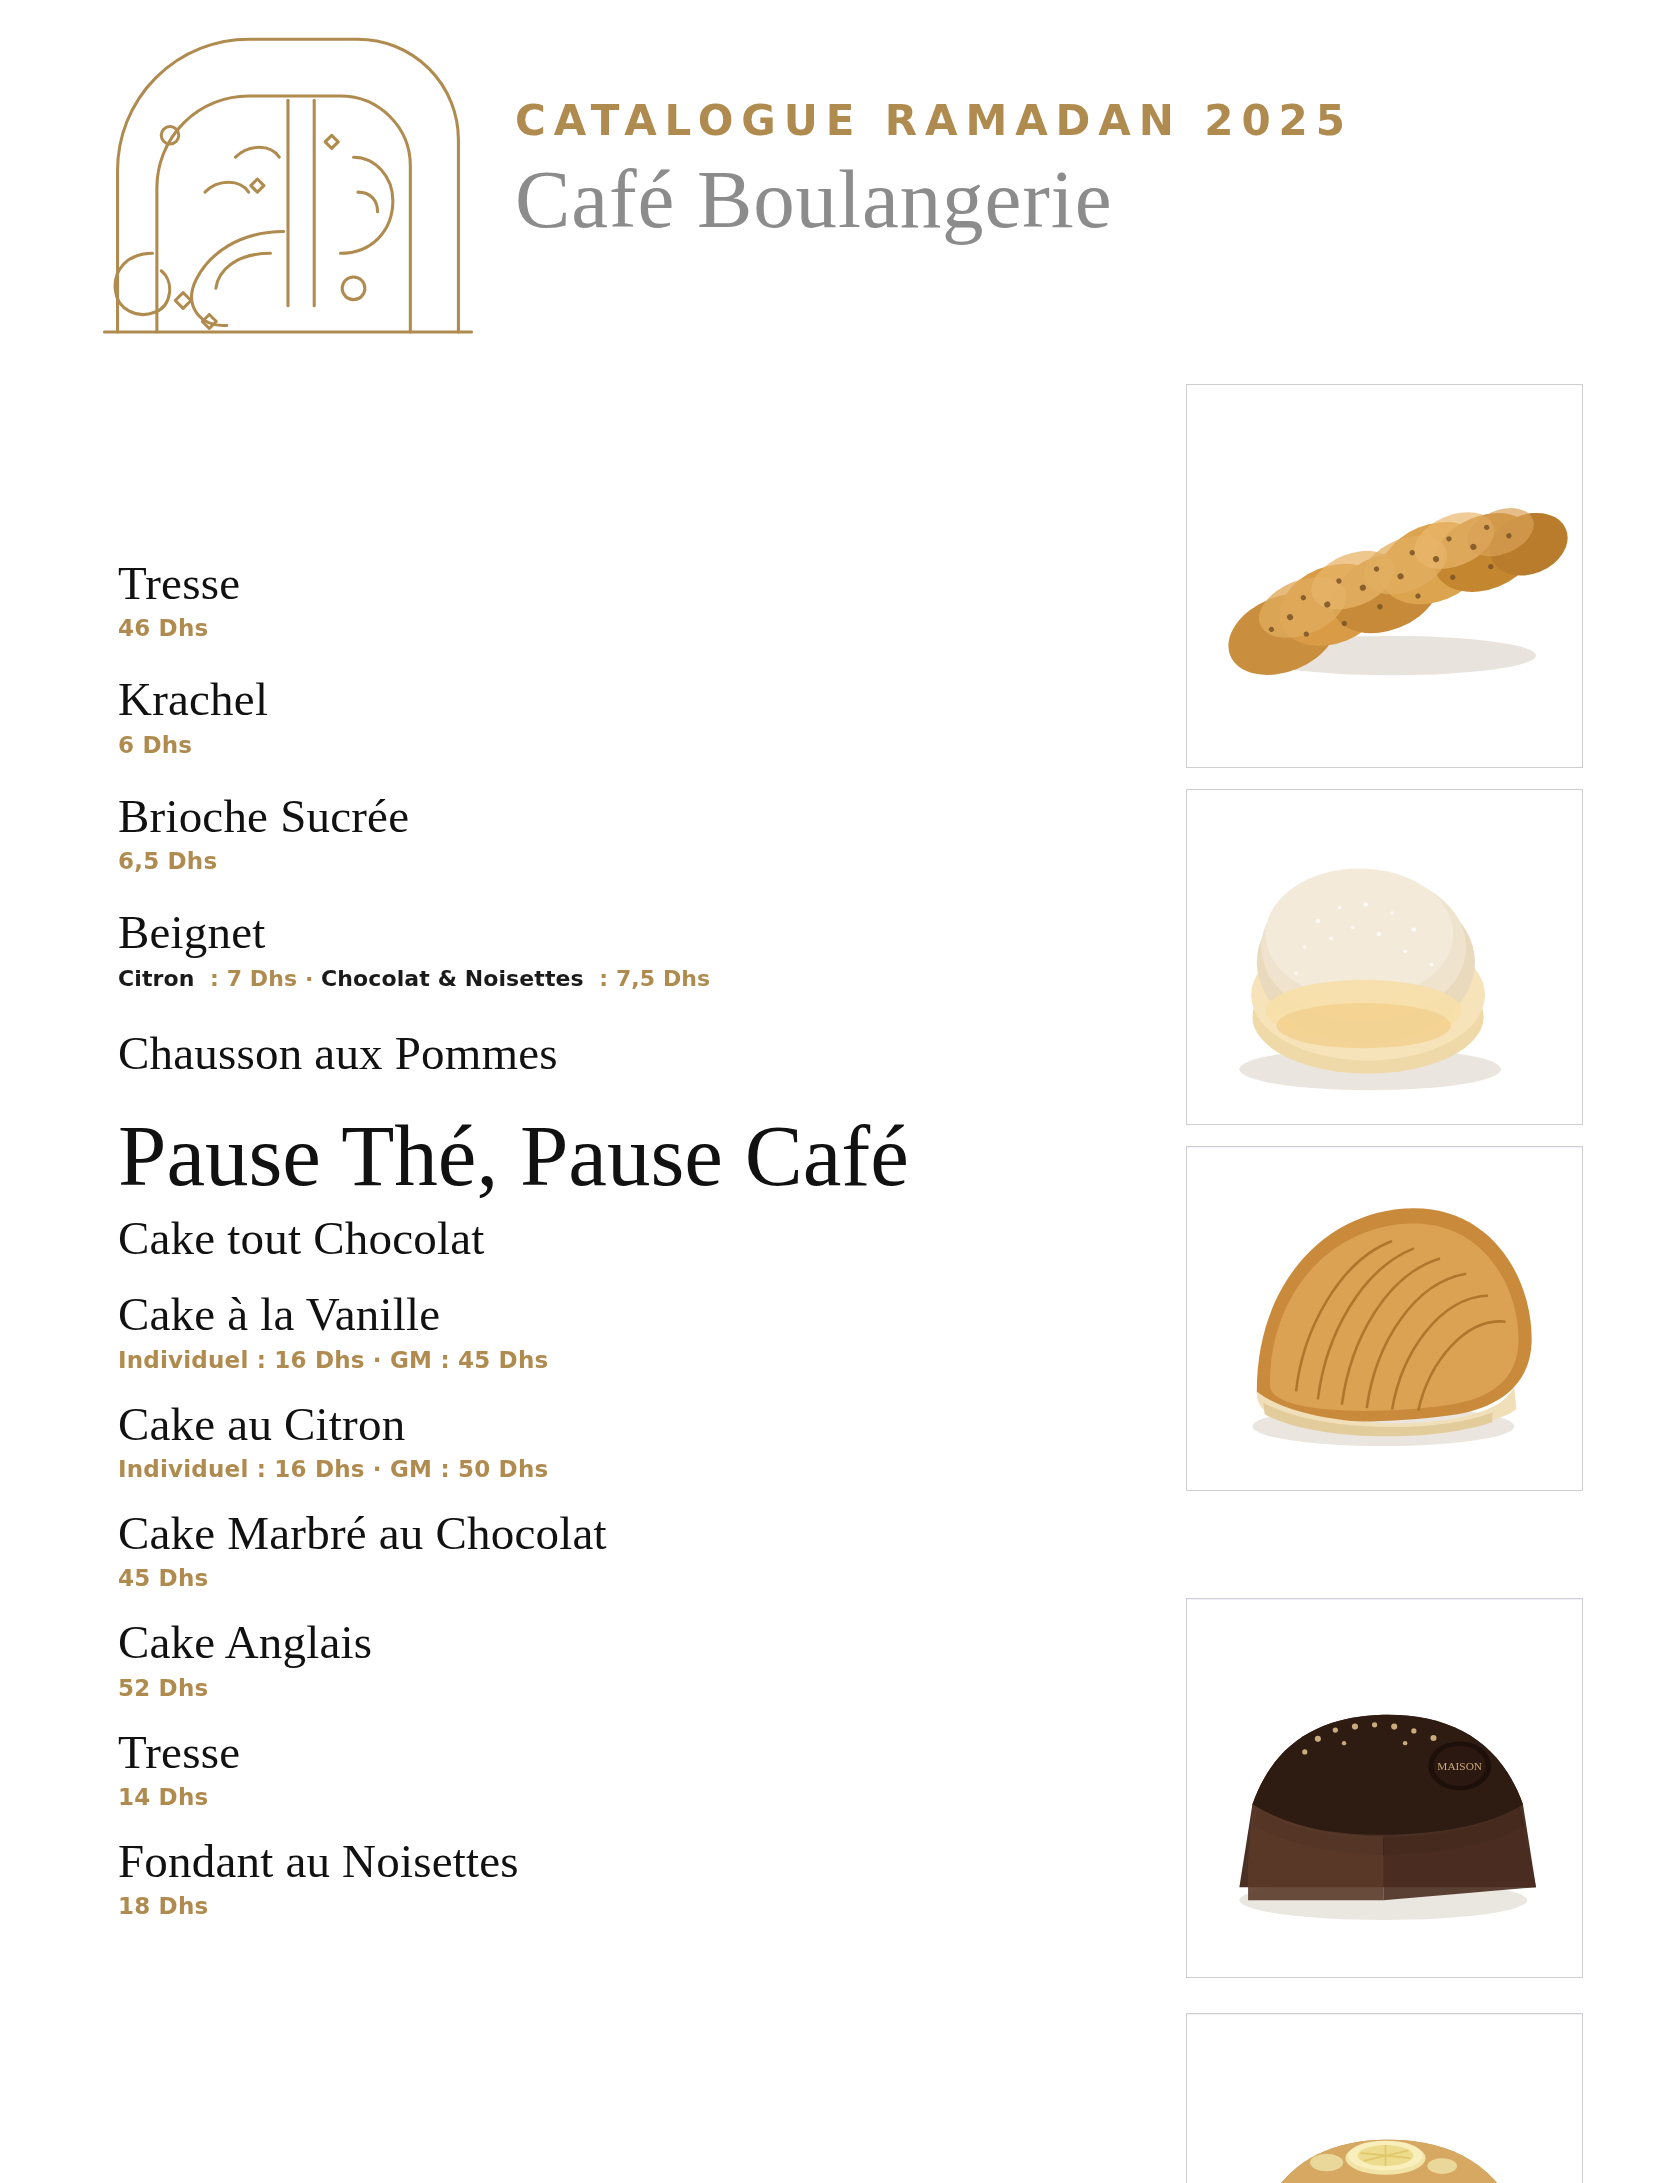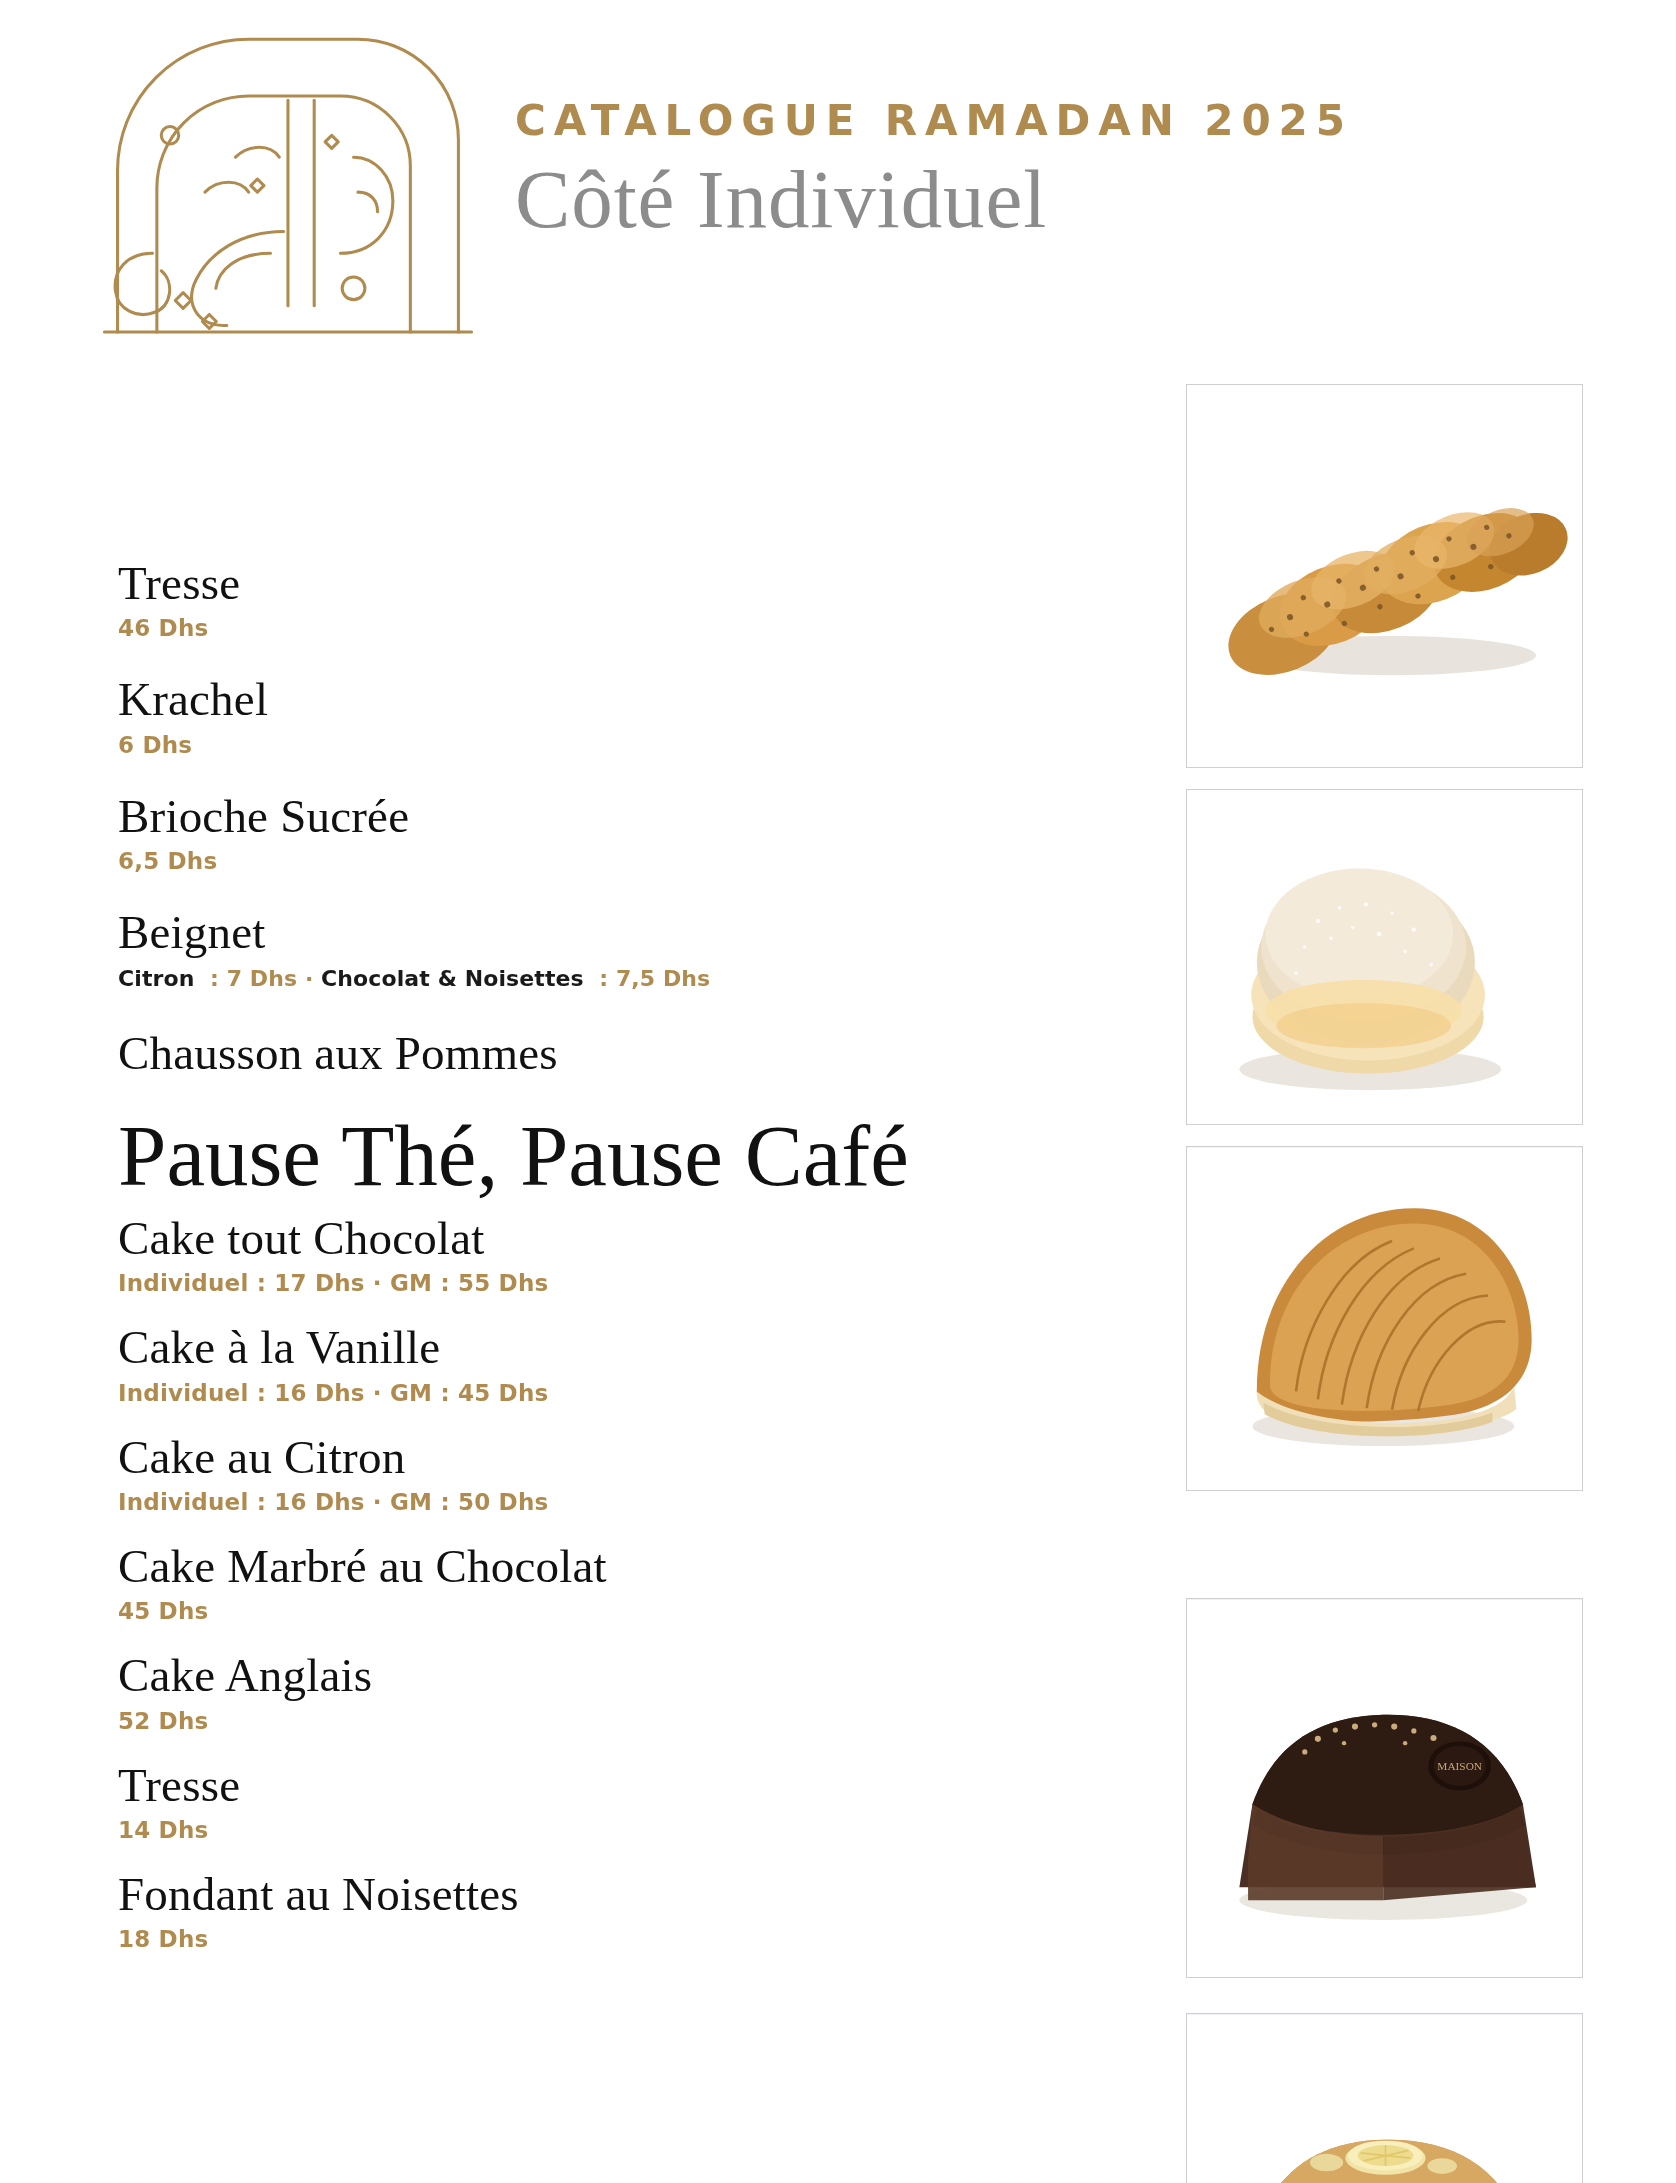--- a/index.html
+++ b/index.html
@@ -163,21 +163,21 @@
         <path d="M 640 250 l 15 15 l -15 15 l -15 -15 z"></path>
 
         <circle cx="690" cy="600" r="26"></circle>
         <circle cx="270" cy="250" r="20"></circle>
       </g>
     </svg>
   </div>
 
   <div class="header-text">
     <div class="catalogue-line">CATALOGUE  RAMADAN  2025</div>
-    <div class="brand-line">Côté Individuel</div>
+    <div class="brand-line">Café Boulangerie</div>
   </div>
 </div>
 
 <div class="content" style="height:3009px;">
 
   <div class="items-col">
 
     <div class="menu-item" style="margin-top:175px;">
       <div class="item-name">Tresse</div>
       <div class="item-price">46 Dhs</div>
@@ -207,21 +207,20 @@
     </div>
 
     <div class="menu-item">
       <div class="item-name">Chausson aux Pommes</div>
     </div>
 
     <div class="section-title">Pause Thé, Pause Café</div>
 
     <div class="menu-item" style="margin-bottom:27px;">
       <div class="item-name">Cake tout Chocolat</div>
-      <div class="item-price">Individuel : 17 Dhs · GM : 55 Dhs</div>
     </div>
 
     <div class="menu-item" style="margin-bottom:27px;">
       <div class="item-name">Cake à la Vanille</div>
       <div class="item-price">Individuel : 16 Dhs · GM : 45 Dhs</div>
     </div>
 
     <div class="menu-item" style="margin-bottom:27px;">
       <div class="item-name">Cake au Citron</div>
       <div class="item-price">Individuel : 16 Dhs · GM : 50 Dhs</div>

